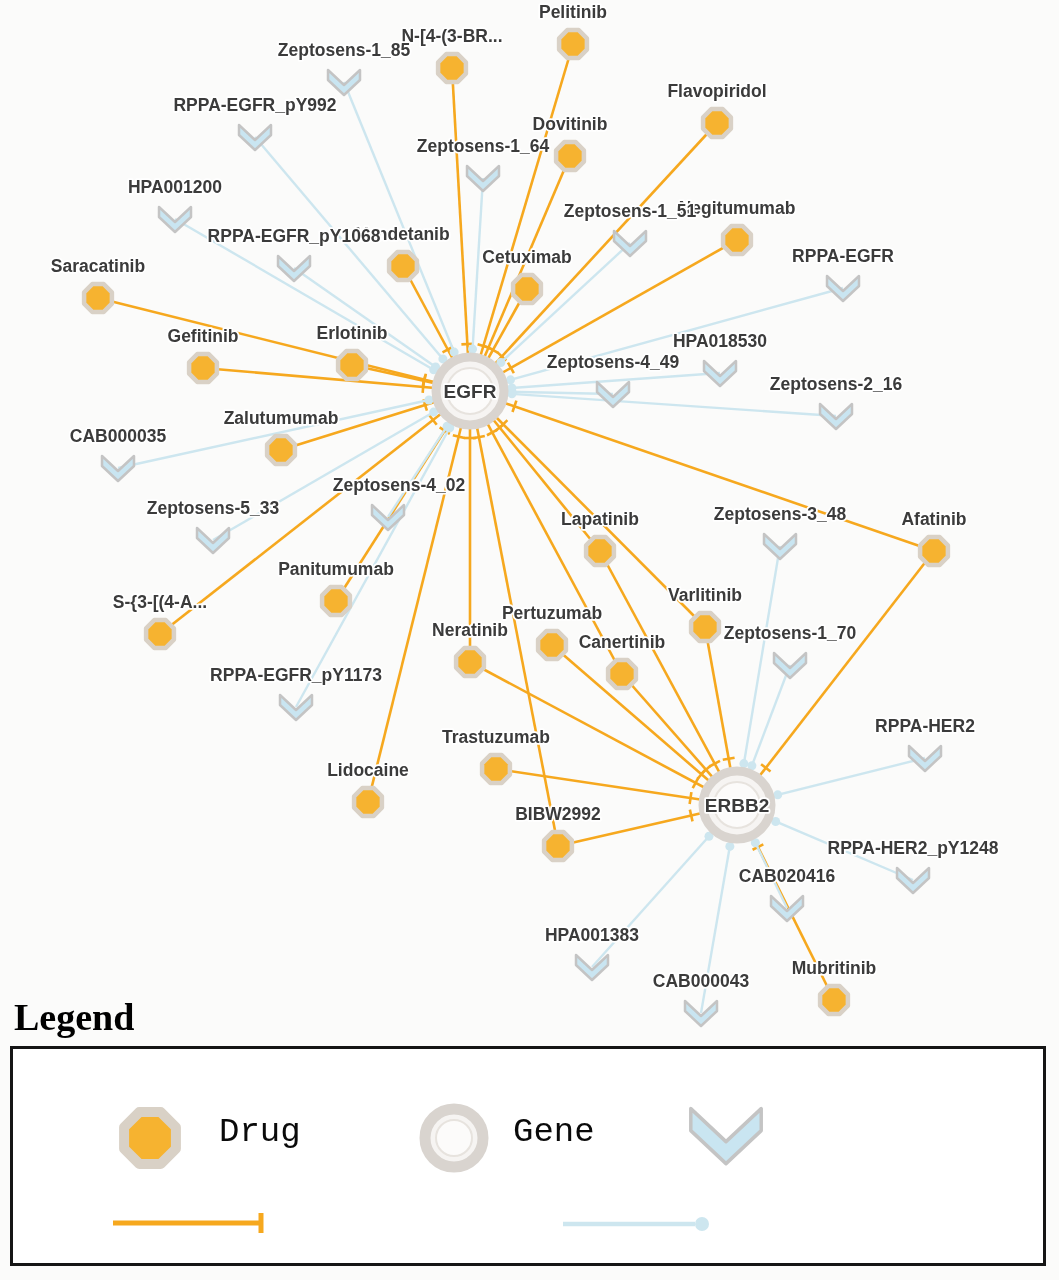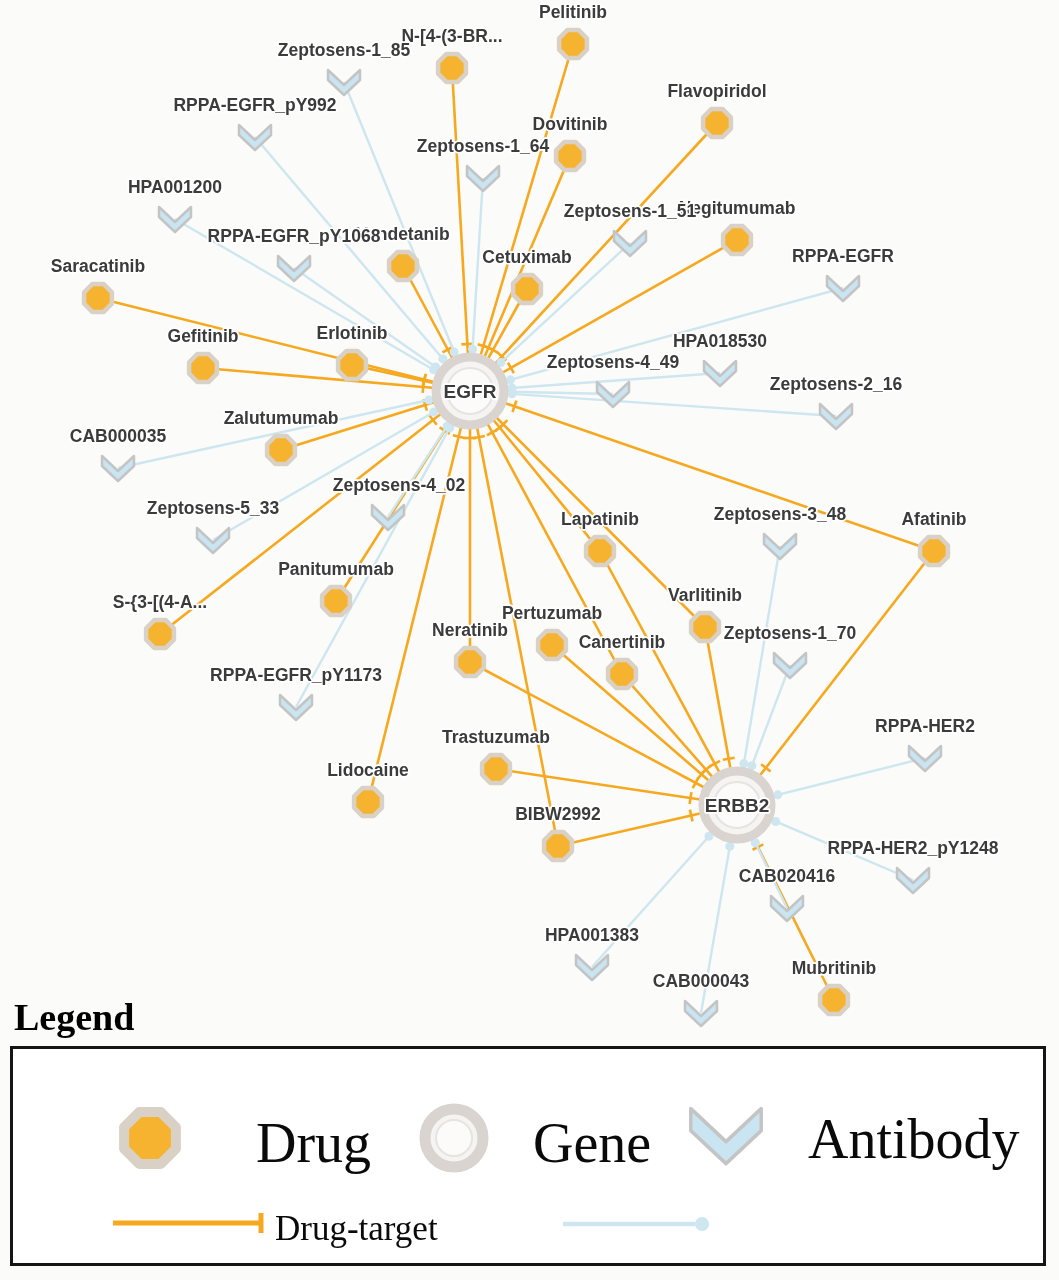--- a/index.html
+++ b/index.html
@@ -15,22 +15,22 @@
   .legend-title{
     position:absolute;left:14px;top:995px;
     font-family:"Liberation Serif",serif;font-weight:bold;
     font-size:38px;color:#000000;
   }
   .legend-box{
     position:absolute;left:10px;top:1046px;width:1036px;height:220px;
     background:#ffffff;border:3px solid #151515;box-sizing:border-box;
   }
   .legend-item-label{
-    position:absolute;font-family:Liberation Serif, serif;color:#0a0a0a;
-    font-size:56px;line-height:1;margin-left:37px;
+    position:absolute;font-family:Liberation Mono, monospace;color:#0a0a0a;
+    font-size:34px;line-height:1;
   }
   .legend-edge-label{
     position:absolute;font-family:"Liberation Serif",serif;color:#0a0a0a;
     font-size:35px;line-height:1;
   }
   .licon{position:absolute;}
   .drug-shape{fill:var(--drug-fill);stroke:var(--drug-stroke);stroke-width:10;stroke-linejoin:round;}
   .gene-shape{fill:var(--gene-fill);stroke:var(--gene-stroke);stroke-width:11;}
   .gene-shape-inner{fill:#FCFBFA;stroke:#E7E3DE;stroke-width:2;}
   .antibody-shape{fill:var(--antibody-fill);stroke:var(--antibody-stroke);stroke-width:1.6;stroke-linejoin:round;}
@@ -442,32 +442,30 @@
 
     <svg class="licon" style="left:94px;top:46px;" width="86" height="86">
       <polygon class="drug-shape" points="68.9,53.7 53.7,68.9 32.3,68.9 17.1,53.7 17.1,32.3 32.3,17.1 53.7,17.1 68.9,32.3"></polygon>
     </svg>
     <span class="legend-item-label" style="left:206px;top:66px;">Drug</span>
 
     <svg class="licon" style="left:398px;top:46px;" width="86" height="86">
       <circle class="gene-shape" cx="43" cy="43" r="29"></circle>
       <circle class="gene-shape-inner" cx="43" cy="43" r="18"></circle>
     </svg>
-    <span class="legend-item-label" style="left:483px;top:66px;">Gene</span>
+    <span class="legend-item-label" style="left:500px;top:66px;">Gene</span>
 
     <svg class="licon" style="left:668px;top:52px;" width="90" height="74">
       <path class="antibody-shape" transform="translate(45,34) scale(2.2)" d="M -16,-12 L 0,3 L 16,-12 L 16,-2 L 0,13 L -16,-2 Z"></path>
     </svg>
-    <span class="legend-item-label" style="left:758px;top:62px;">Antibody</span>
 
     <svg class="licon" style="left:96px;top:160px;" width="170" height="28">
       <line class="edge-drug-line" x1="4" y1="14" x2="150" y2="14"></line>
       <line class="edge-drug-line" x1="152" y1="4" x2="152" y2="24"></line>
     </svg>
-    <span class="legend-edge-label" style="left:262px;top:162px;">Drug-target</span>
 
     <svg class="licon" style="left:546px;top:161px;" width="160" height="28">
       <line class="edge-antibody-line" x1="4" y1="14" x2="136" y2="14"></line>
       <circle class="edge-antibody-dot" cx="143" cy="14" r="7"></circle>
     </svg>
 
   </div>
 </div>
 
 </body></html>

